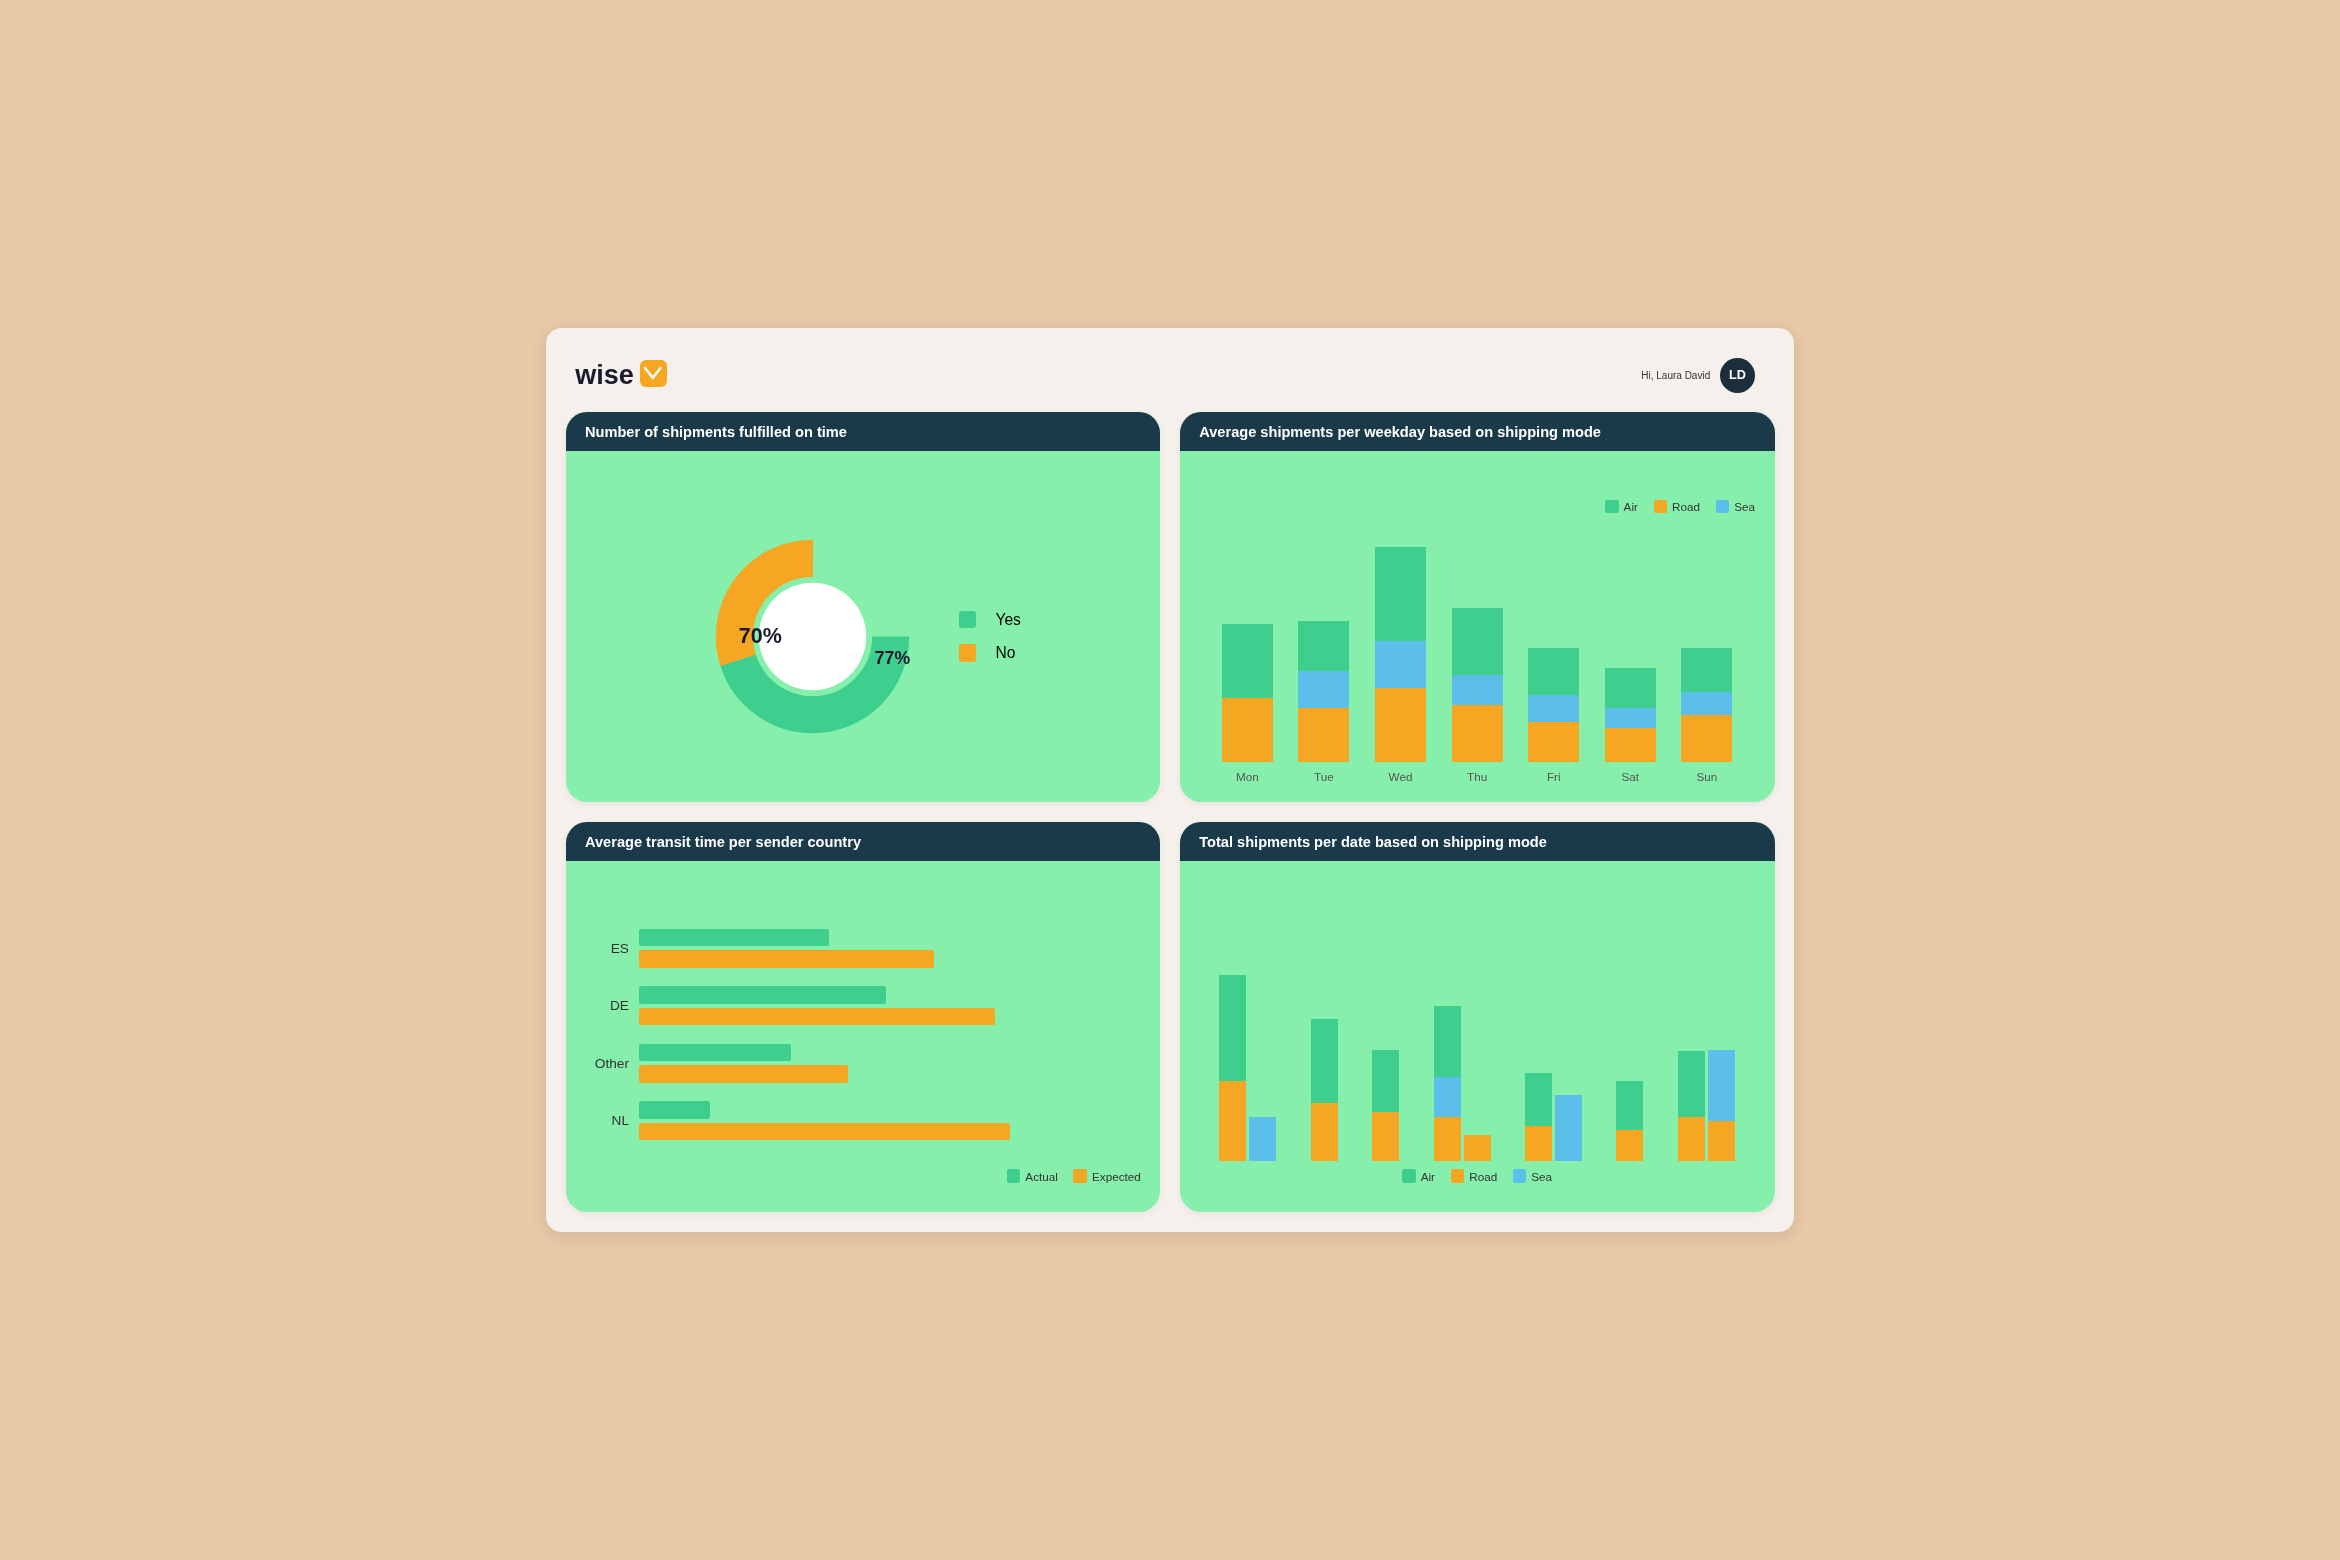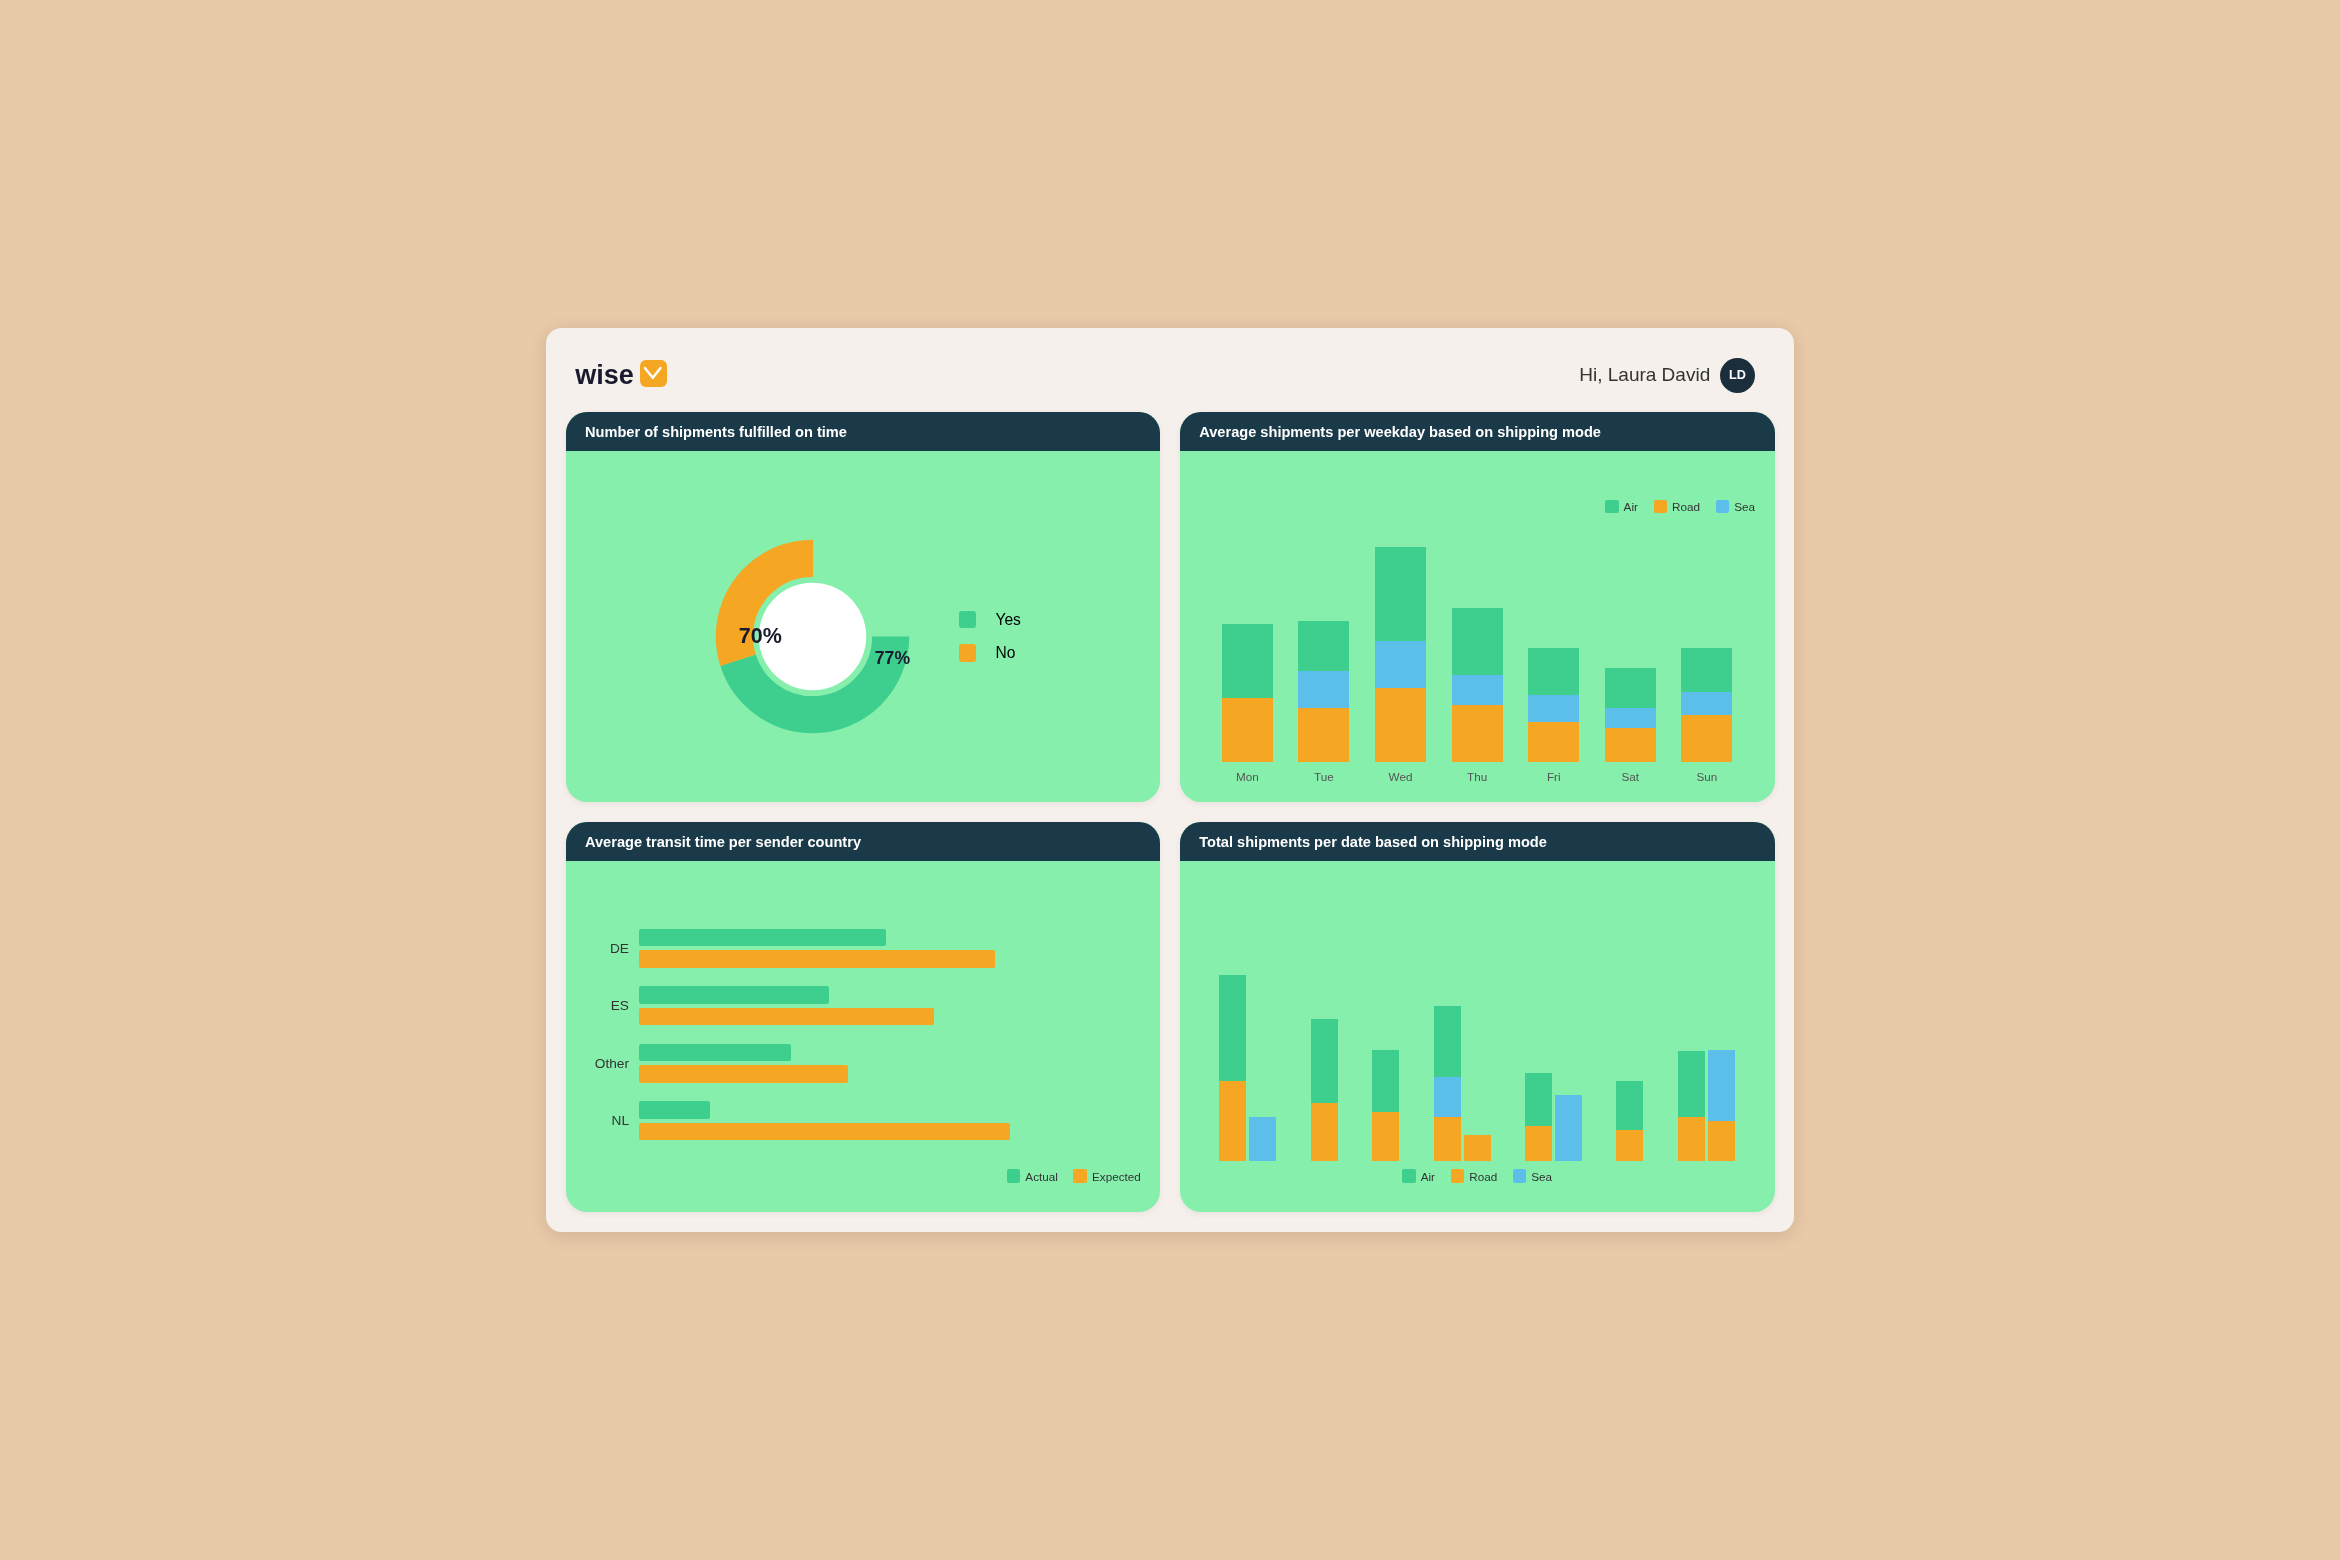--- a/index.html
+++ b/index.html
@@ -48,21 +48,21 @@
       color: white;
       font-size: 13.7px;
       font-weight: bold;
     }
     .user-section {
       display: flex;
       align-items: center;
       gap: 9.8px;
     }
     .user-greeting {
-      font-size: 19px;
+      font-size: 10px;
       color: #333;
     }
     .user-avatar {
       width: 35px;
       height: 35px;
       background: #1a2e3b;
       border-radius: 50%;
       display: flex;
       align-items: center;
       justify-content: center;
@@ -395,31 +395,31 @@
         </div>
       </div>
     </div>
 
     <div class="chart-card">
       <div class="chart-header">Average transit time per sender country</div>
       <div class="chart-body">
         <div class="hbar-chart-area">
           <div class="hbar-rows" id="hbar-rows">
           <div class="hbar-row">
+                <div class="hbar-country">ES</div>
+                <div class="hbar-bars">
+                  <div class="hbar-bar" style="width: 190px; background: rgb(62, 207, 142);"></div>
+                  <div class="hbar-bar" style="width: 295px; background: rgb(245, 166, 35);"></div>
+                </div>
+              </div>
+              <div class="hbar-row">
                 <div class="hbar-country">DE</div>
                 <div class="hbar-bars">
                   <div class="hbar-bar" style="width: 247px; background: rgb(62, 207, 142);"></div>
                   <div class="hbar-bar" style="width: 356px; background: rgb(245, 166, 35);"></div>
-                </div>
-              </div>
-              <div class="hbar-row">
-                <div class="hbar-country">ES</div>
-                <div class="hbar-bars">
-                  <div class="hbar-bar" style="width: 190px; background: rgb(62, 207, 142);"></div>
-                  <div class="hbar-bar" style="width: 295px; background: rgb(245, 166, 35);"></div>
                 </div>
               </div>
               <div class="hbar-row">
                 <div class="hbar-country">Other</div>
                 <div class="hbar-bars">
                   <div class="hbar-bar" style="width: 152px; background: rgb(62, 207, 142);"></div>
                   <div class="hbar-bar" style="width: 209px; background: rgb(245, 166, 35);"></div>
                 </div>
               </div>
               <div class="hbar-row">

